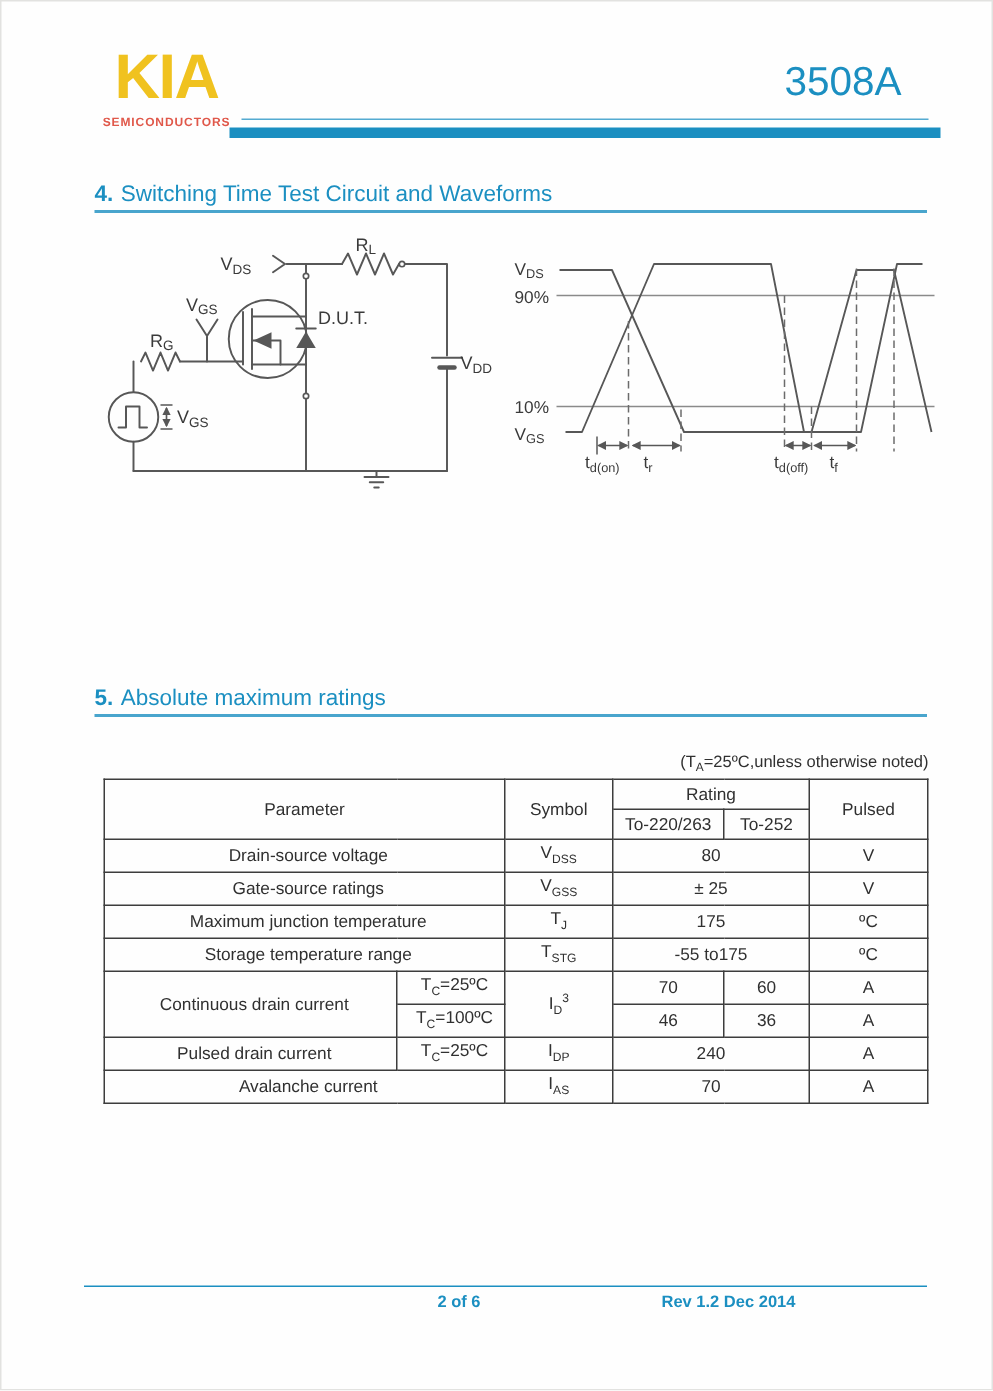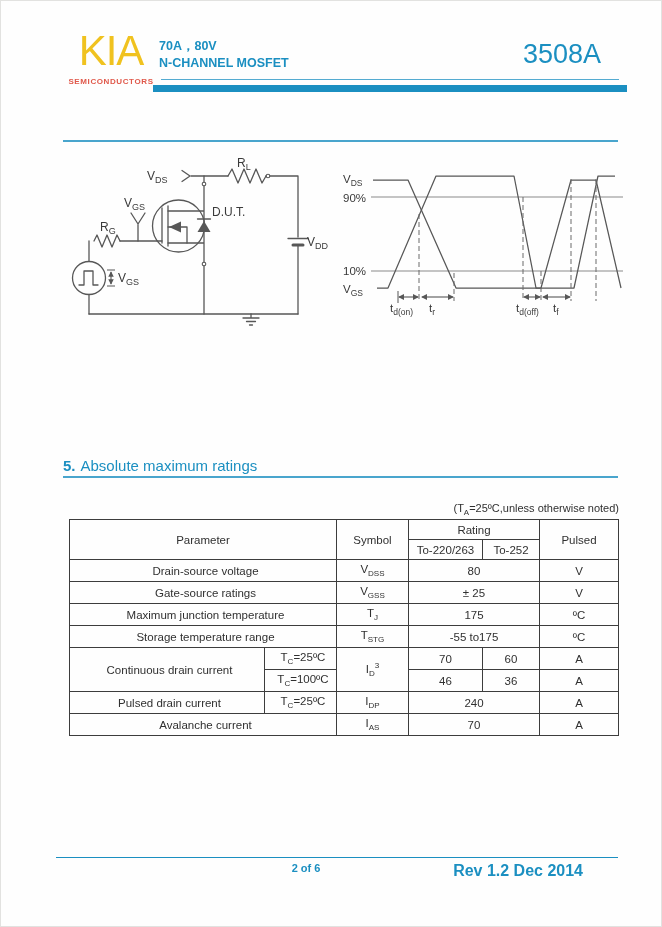--- a/index.html
+++ b/index.html
@@ -1,21 +1,21 @@
 <!DOCTYPE html>
 <html style="--accent: #1b8fc1; --logo-yellow: #f0c21f; --logo-red: #e0584a; --ink: #3a3a3a; --line: #575757; --table-border: #3d3d3d;"><head>
 <meta charset="utf-8">
 <style>
   html,body{margin:0;padding:0;background:#ffffff;}
   body{font-family:"Liberation Sans","DejaVu Sans",sans-serif;}
   .page{position:relative;width:662px;height:927px;background:#fefefe;overflow:hidden;
         border:1px solid #e2e2e0;box-sizing:border-box;color:var(--ink);}
   
   .kia-logo{position:absolute;left:60px;top:26px;width:100px;text-align:center;}
-  .kia-word{font-size:42px;font-weight:400;letter-spacing:-1px;color:var(--logo-yellow);line-height:48px;}
+  .kia-word{font-size:42px;font-weight:700;letter-spacing:-1px;color:var(--logo-yellow);line-height:48px;}
   .kia-sub{font-size:8px;font-weight:700;letter-spacing:.6px;color:var(--logo-red);margin-top:2px;white-space:nowrap;}
   .prod{position:absolute;left:158px;top:37px;color:var(--accent);font-weight:700;font-size:12.5px;line-height:17px;white-space:nowrap;}
   .part-number{position:absolute;left:420px;top:38px;width:180px;text-align:right;font-size:27px;color:var(--accent);}
   .thin-rule{position:absolute;left:160px;top:78px;width:458px;height:1px;background:var(--accent);opacity:.75;}
   .thick-bar{position:absolute;left:152px;top:84px;width:474px;height:7px;background:var(--accent);}
   
   .sec-title{position:absolute;left:62px;font-size:15px;color:var(--accent);white-space:nowrap;}
   .sec-title .num{font-weight:700;margin-right:5px;}
   .sec-rule{position:absolute;left:62px;width:555px;height:2px;background:var(--accent);opacity:.8;}
   
@@ -39,39 +39,38 @@
   .ratings{position:absolute;left:68px;top:518px;width:550px;border-collapse:collapse;table-layout:fixed;
            font-size:11.5px;color:#303030;border:1.6px solid var(--table-border);}
   .ratings td{border:1px solid var(--table-border);text-align:center;height:21px;padding:0 2px;overflow:hidden;white-space:nowrap;}
   .ratings thead td{height:19px;}
   .ratings td.pl{text-align:center;padding-left:7px;}
   .ratings sub{font-size:70%;}
   .ratings sup{font-size:70%;}
   
   .footer-rule{position:absolute;left:55px;top:856px;width:562px;height:1px;background:var(--accent);}
   .page-info{position:absolute;left:255px;top:861px;width:100px;text-align:center;font-size:11px;font-weight:700;color:var(--accent);}
-  .revision{position:absolute;left:440px;top:861px;width:142px;text-align:right;font-size:16px;font-weight:700;color:var(--accent);}
+  .revision{position:absolute;left:440px;top:861px;width:142px;text-align:left;font-size:11px;font-weight:700;color:var(--accent);}
 </style>
 </head>
 <body>
 
 <div class="page">
 
   <div class="kia-logo">
     <div class="kia-word">KIA</div>
     <div class="kia-sub">SEMICONDUCTORS</div>
   </div>
-  <div class="prod">
-    <div>70A，80V</div>
-    <div>N-CHANNEL MOSFET</div>
-  </div>
   <div class="part-number">3508A</div>
   <div class="thin-rule"></div>
   <div class="thick-bar"></div>
 
+  <div class="sec-title" style="top:120px;">
+    <span class="num">4.</span><span>Switching Time Test Circuit and Waveforms</span>
+  </div>
   <div class="sec-rule" style="top:139px;"></div>
 
   <svg class="circuit" viewBox="0 0 280 192">
 
     <g>
       <path class="wire" d="M130,25 H167"></path>
       <polyline class="wire" points="167,25 171,18 177,32 183,18 189,32 195,18 201,32 205,25"></polyline>
       <path class="wire" d="M205,25 H237 V86"></path>
       <path class="wire" d="M227,87.5 H247"></path>
       <path class="wire" style="stroke-width:3" d="M232,94 H242"></path>

